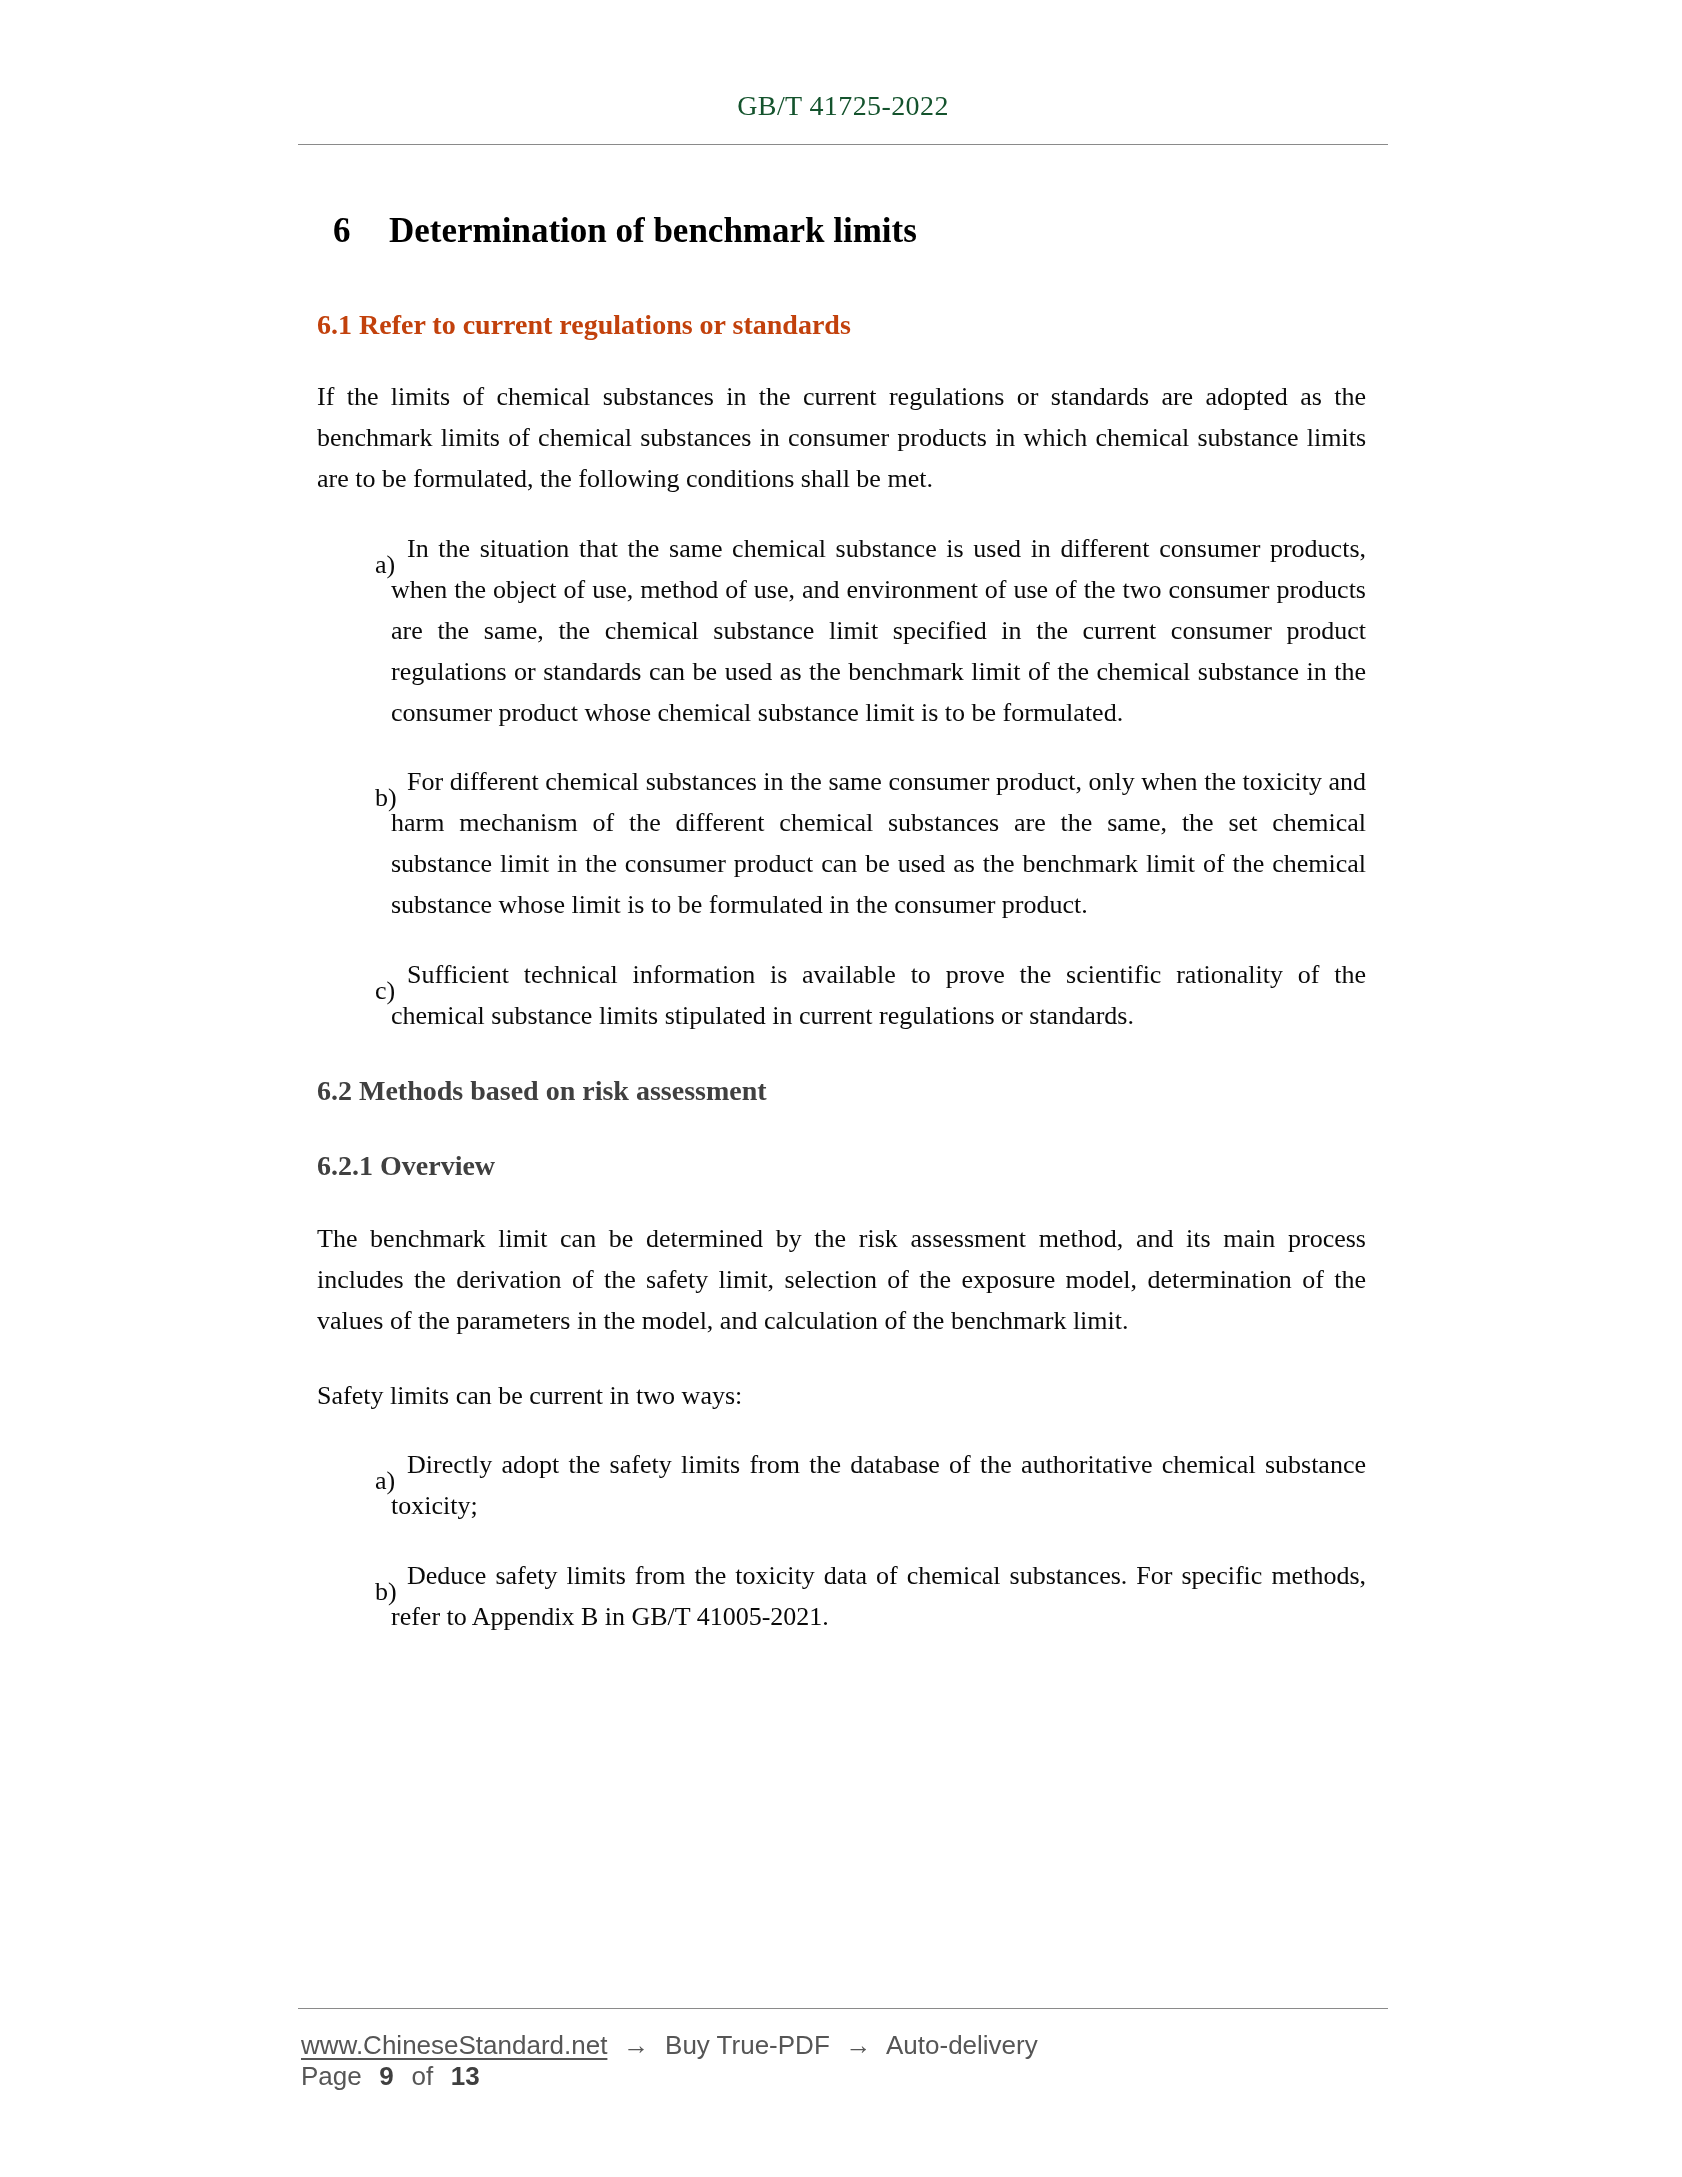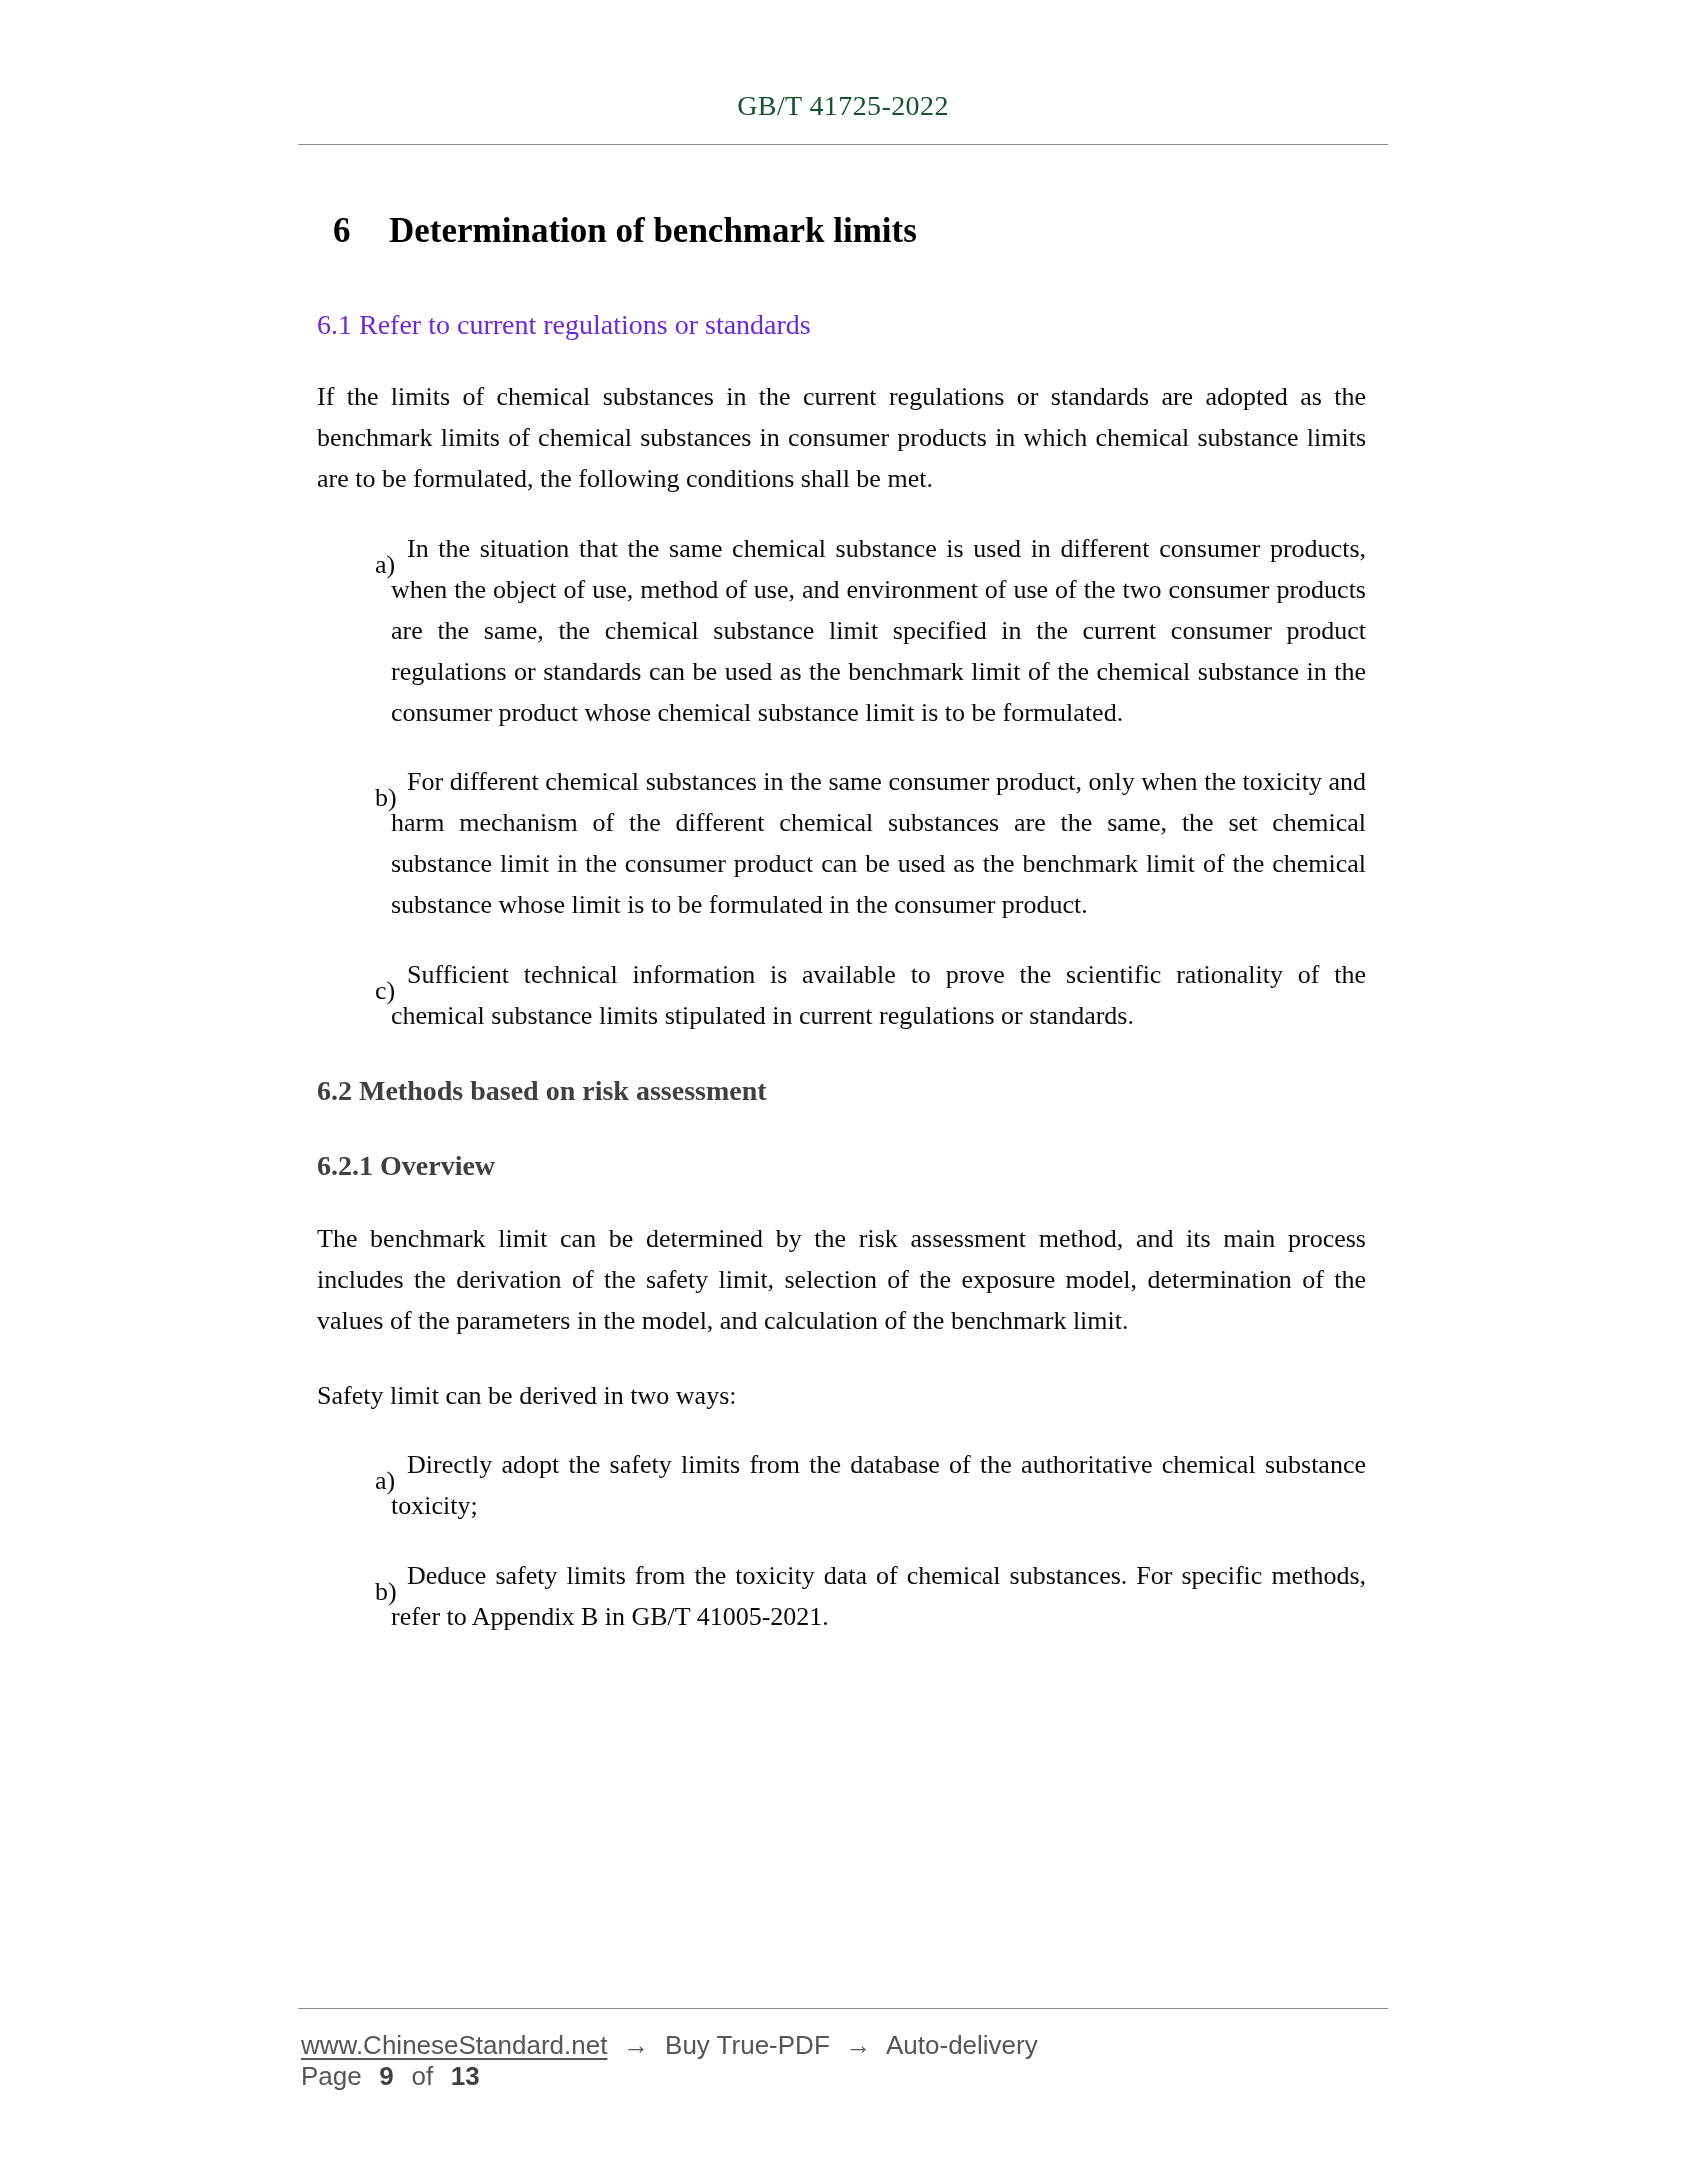--- a/index.html
+++ b/index.html
@@ -50,22 +50,22 @@
     line-height: 47px;
     font-weight: bold;
     color: #000;
   }
   h1.chapter .chapter-num { margin-right: 22.5px; }
 
   h2.section {
     margin-top: 52px;
     font-size: 28px;
     line-height: 38px;
-    font-weight: normal;
-    color: #6d28d9;
+    font-weight: bold;
+    color: #c2410c;
   }
   h3.subsection {
     margin-top: 35px;
     font-size: 28px;
     line-height: 40px;
     font-weight: bold;
     color: #404040;
   }
   p.para {
     margin-top: 32px;
@@ -157,21 +157,21 @@
       </li>
     </ul>
 
     <h3 class="subsection">6.2 Methods based on risk assessment</h3>
 
     <h3 class="subsection">6.2.1 Overview</h3>
 
     <p class="para">The benchmark limit can be determined by the risk assessment method, and its main process includes the derivation of the safety limit, selection of the exposure model, determination of the values of the parameters in the model, and calculation of the benchmark limit.</p>
 
 
-    <p class="para-plain">Safety limit can be derived in two ways:</p>
+    <p class="para-plain">Safety limits can be current in two ways:</p>
 
     <ul class="list">
       <li class="item">
         <span class="marker">a)</span>
         <span>Directly adopt the safety limits from the database of the authoritative chemical substance toxicity;</span>
       </li>
       <li class="item">
         <span class="marker">b)</span>
         <span>Deduce safety limits from the toxicity data of chemical substances. For specific methods, refer to Appendix B in GB/T 41005-2021.</span>
       </li>

